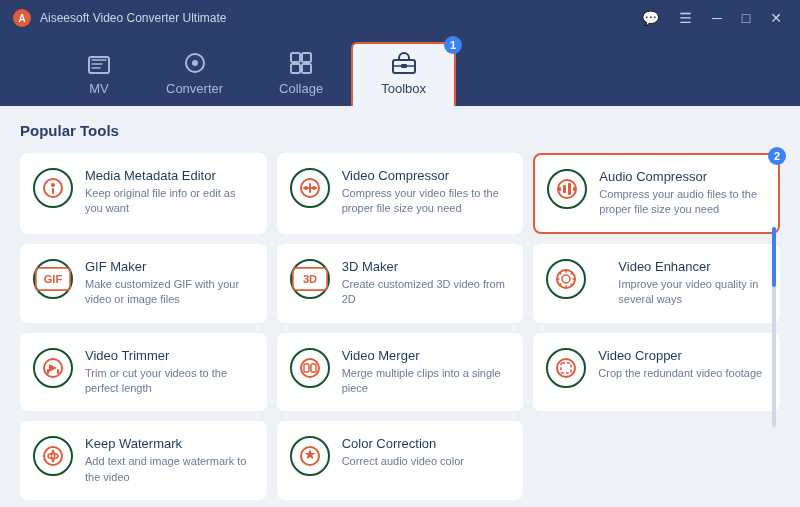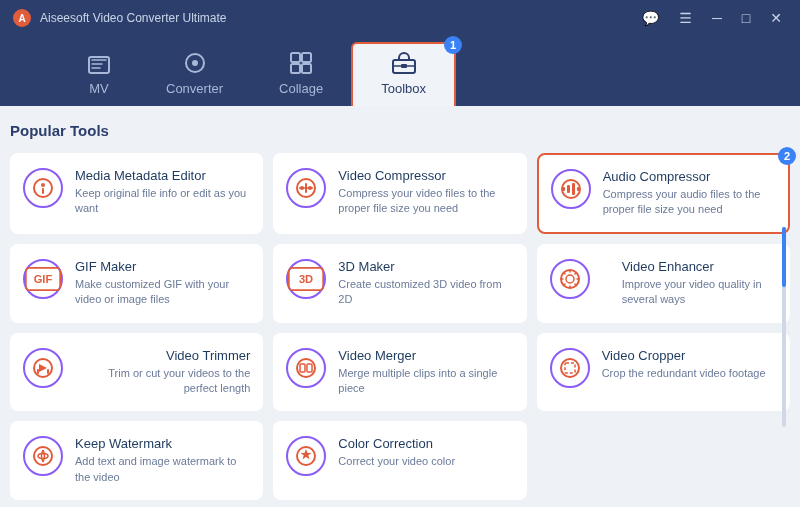--- a/index.html
+++ b/index.html
@@ -96,21 +96,21 @@
       display: flex;
       align-items: center;
       justify-content: center;
       font-weight: bold;
     }
 
     
     .main-content {
       flex: 1;
       background: #eef2f7;
-      padding: 16px 10px;
+      padding: 16px 20px;
       overflow: hidden;
       display: flex;
       flex-direction: column;
     }
     .section-title {
       font-size: 15px;
       font-weight: 600;
       color: #2c3e6b;
       margin-bottom: 14px;
     }
@@ -134,21 +134,21 @@
       transition: box-shadow 0.15s;
       border: 1.5px solid transparent;
     }
     .tool-card.highlighted {
       border: 2px solid #e05c3a;
     }
     .tool-icon-circle {
       width: 40px;
       height: 40px;
       border-radius: 50%;
-      border: 2px solid #8b5cf6;
+      border: 2px solid #14532d;
       display: flex;
       align-items: center;
       justify-content: center;
       color: #e05c3a;
       font-size: 16px;
     }
 
     .tool-text { flex: 1; }
     .tool-name {
       font-size: 13px;
@@ -329,21 +329,21 @@
       <circle cx="12" cy="12" r="9" stroke="#e05c3a" stroke-width="2"></circle>
       <circle cx="12" cy="12" r="4" stroke="#e05c3a" stroke-width="1.5"></circle>
       <path d="M12 3v2M12 19v2M3 12h2M19 12h2M5.6 5.6l1.4 1.4M17 17l1.4 1.4M5.6 18.4l1.4-1.4M17 7l1.4-1.4" stroke="#e05c3a" stroke-width="1.5" stroke-linecap="round"></path>
     </svg>
           </div>
           <div class="tool-text">
             <div class="tool-name">Video Enhancer</div>
             <div class="tool-desc">Improve your video quality in several ways</div>
           </div>
         </div>
-        <div class="tool-card" style="position: relative; text-align: right;">
+        <div class="tool-card" style="position: relative;">
           <div class="tool-icon-circle">
             <svg width="24" height="24" viewBox="0 0 24 24" fill="none">
       <circle cx="12" cy="12" r="9" stroke="#e05c3a" stroke-width="2"></circle>
       <path d="M8 8l8 4-8 4V8z" fill="#e05c3a"></path>
       <path d="M7 14v3M17 14v3" stroke="#e05c3a" stroke-width="2" stroke-linecap="round"></path>
     </svg>
           </div>
           <div class="tool-text">
             <div class="tool-name">Video Trimmer</div>
             <div class="tool-desc">Trim or cut your videos to the perfect length</div>
@@ -389,21 +389,21 @@
         </div>
         <div class="tool-card" style="position: relative;">
           <div class="tool-icon-circle">
             <svg width="24" height="24" viewBox="0 0 24 24" fill="none">
       <circle cx="12" cy="12" r="9" stroke="#e05c3a" stroke-width="2"></circle>
       <path d="M12 5l1.5 4h4l-3.2 2.3 1.2 4L12 13l-3.5 2.3 1.2-4L6.5 9h4L12 5z" fill="#e05c3a"></path>
     </svg>
           </div>
           <div class="tool-text">
             <div class="tool-name">Color Correction</div>
-            <div class="tool-desc">Correct your video color</div>
+            <div class="tool-desc">Correct audio video color</div>
           </div>
         </div>
       </div>
     <div class="scroll-track">
       <div class="scroll-thumb"></div>
     </div>
   </div>
 </div>
 
 </body></html>

